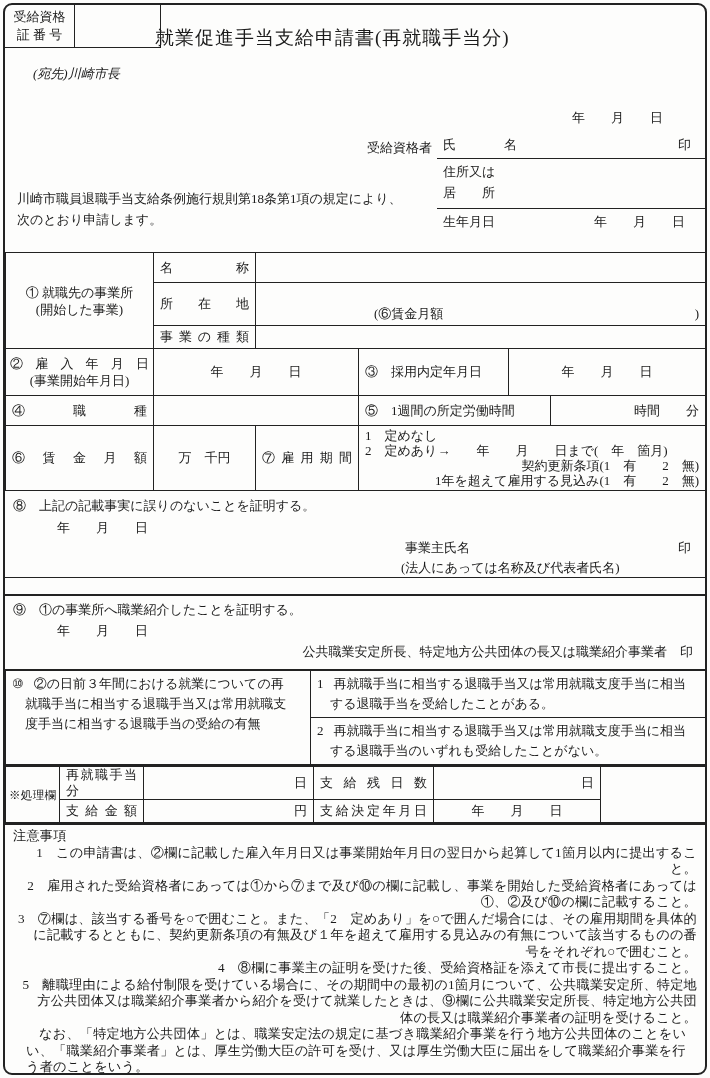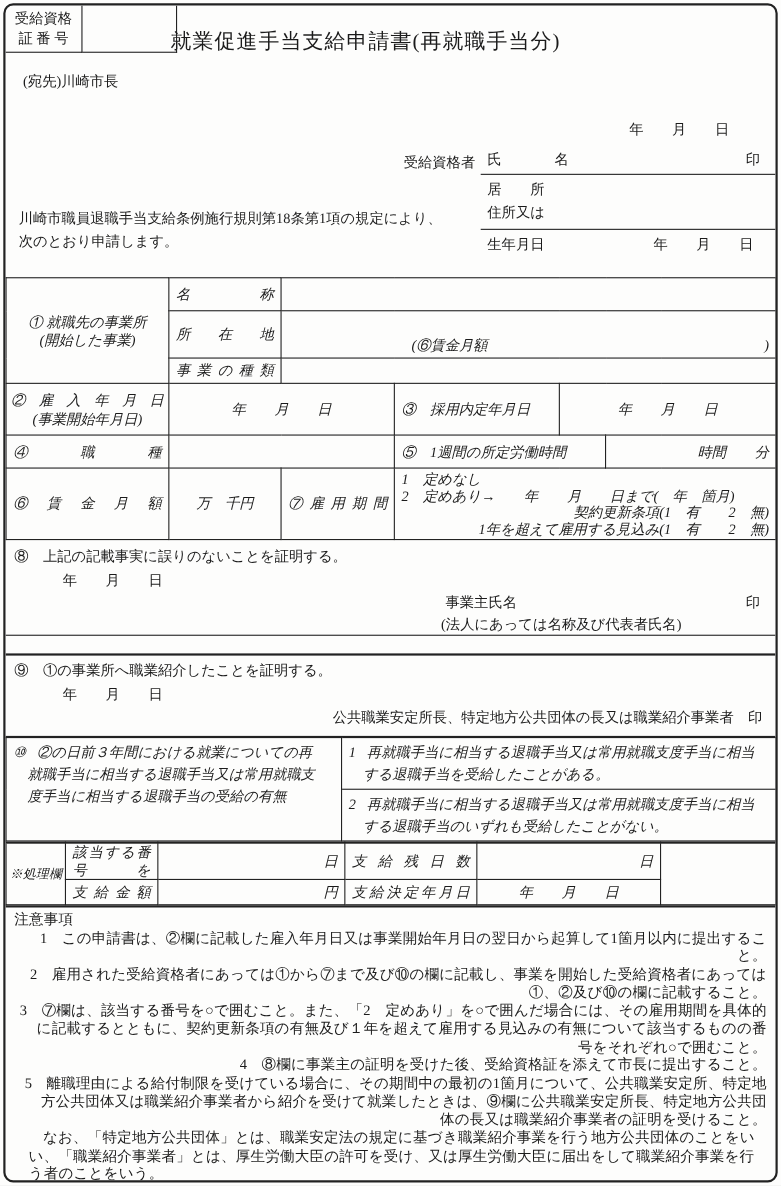--- a/index.html
+++ b/index.html
@@ -9,35 +9,35 @@
   .sheet { position:absolute; inset:3px; border:2px solid #222; border-radius:9px; overflow:hidden; font-size:13px; background:#fdfdfc; }
   .abs { position:absolute; }
 
   
   .certbox { position:absolute; left:0; top:0; display:flex; }
   .cert-label { width:70px; height:43px; border-right:1px solid #222; border-bottom:1px solid #222;
                 text-align:center; padding-top:3px; line-height:18px; }
   .cert-value { width:86px; height:43px; border-right:1px solid #222; border-bottom:1px solid #222; }
   .title { position:absolute; left:150px; top:20px; width:320px; text-align:center;
            font-size:19px; letter-spacing:1px; white-space:nowrap; }
-  .recipient { position:absolute; left:16px; top:60px; }
+  .recipient { position:absolute; left:28px; top:60px;font-style:italic; }
   .date-top { position:absolute; left:480px; right:42px; top:104px; text-align:right; }
   .applicant-label { position:absolute; left:362px; top:134px; }
   .fld { position:absolute; left:432px; width:268px; }
   .name-line { top:130px; height:24px; border-bottom:1px solid #222; display:flex; align-items:flex-start; padding:1px 4px 0 6px; }
   .name-line .nr { margin-left:48px; } .name-line .seal { margin-left:auto; margin-right:10px; }
   .addr-block { top:154px; height:50px; border-bottom:1px solid #222; padding:2px 0 0 6px; line-height:21px; }
   .birth-line { top:206px; height:24px; display:flex; padding:2px 0 0 6px; }
   .birth-line .bv { margin-left:auto; margin-right:20px; }
   .statement { position:absolute; left:12px; top:183px; width:430px; line-height:21px; }
 
   
   .bands { position:absolute; top:247px; left:0; width:700px; }
   table { border-collapse:collapse; table-layout:fixed; width:700px; }
-  td,th { border:1px solid #222; font-weight:normal; font-size:13px; padding:0 6px; vertical-align:middle; line-height:16px; text-align:left;font-style:italic; }
+  td,th { border:1px solid #222; font-weight:normal; font-size:13px; padding:0 6px; vertical-align:middle; line-height:16px; text-align:left; }
   .jl { text-align:justify; text-align-last:justify; }
   .ctr { text-align:center; }
   .rgt { text-align:right; }
   .novalue { padding:0; }
   .two-line { line-height:17px; text-align:center; padding:0 4px; }
   .addr-cell { position:relative; }
   .phone { position:absolute; left:118px; right:6px; bottom:3px; display:flex; justify-content:space-between; }
   .emp-period { padding:2px 6px; line-height:15px; }
   .emp-period div { white-space:nowrap; }
   .band { position:relative; border-bottom:1px solid #222; }
@@ -75,22 +75,22 @@
     <div class="recipient">(宛先)川崎市長</div>
     <div class="date-top">年　　月　　日</div>
 
     <div class="applicant-label">受給資格者</div>
     <div class="fld name-line">
       <span>氏</span>
       <span class="nr">名</span>
       <span class="seal">印</span>
     </div>
     <div class="fld addr-block">
+      <div>住所又は</div>
       <div>居　　所</div>
-      <div>住所又は</div>
     </div>
     <div class="fld birth-line">
       <span>生年月日</span>
       <span class="bv">年　　月　　日</span>
     </div>
 
     <div class="statement">
       <div>川崎市職員退職手当支給条例施行規則第18条第1項の規定により、</div>
       <div>次のとおり申請します。</div>
     </div>
@@ -203,21 +203,21 @@
             <col style="width:54px">
             <col style="width:84px">
             <col style="width:170px">
             <col style="width:120px">
             <col style="width:167px">
             <col style="width:105px">
           </colgroup>
         <tbody>
             <tr>
           <th rowspan="2" class="jl proc-mark">※処理欄</th>
-          <th class="jl">該当する番号を</th>
+          <th class="jl">再就職手当分</th>
           <td class="rgt">日</td>
           <th class="jl">支給残日数</th>
           <td class="rgt">日</td>
           <td rowspan="2"></td>
         </tr>
         <tr>
           <th class="jl">支給金額</th>
           <td class="rgt">円</td>
           <th class="jl">支給決定年月日</th>
           <td class="ctr">年　　月　　日</td>

